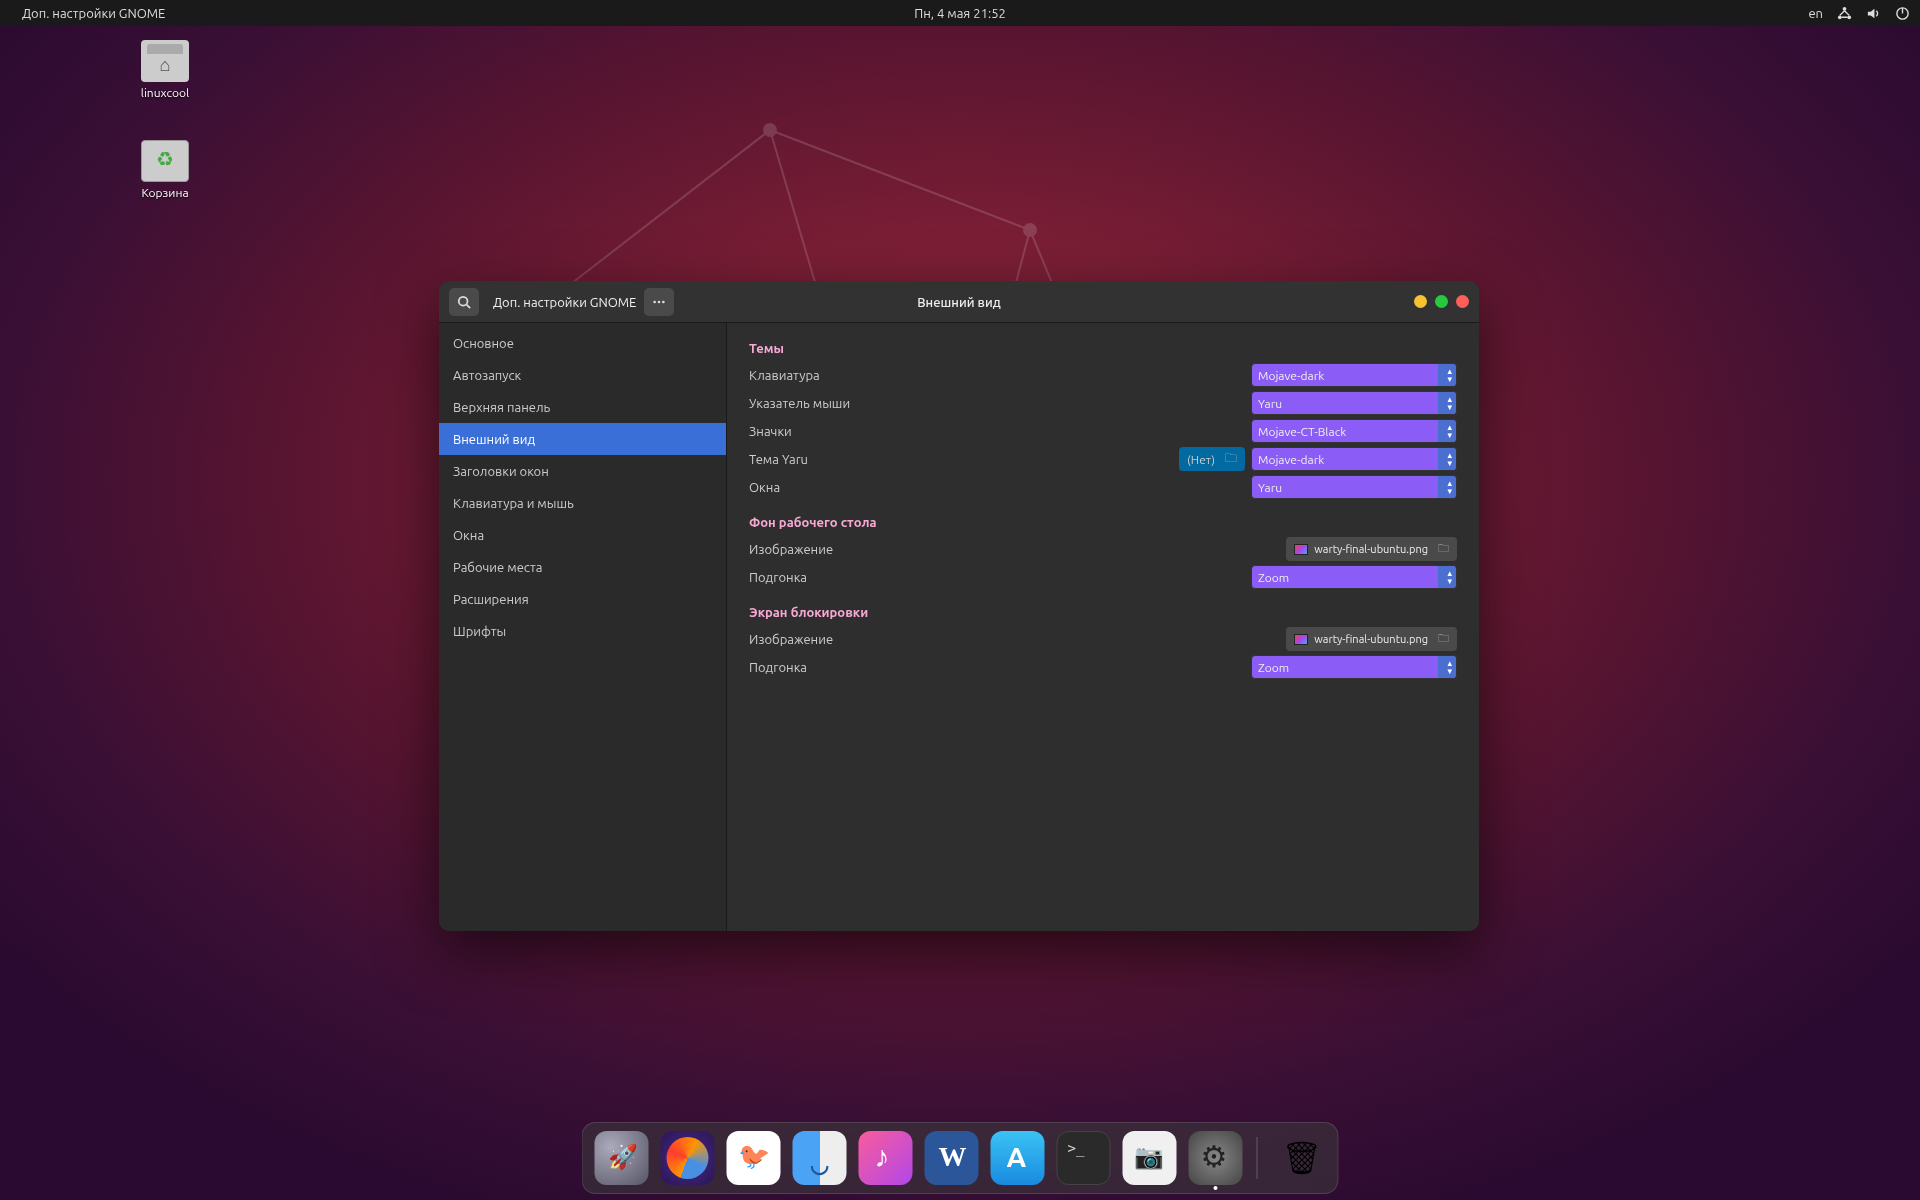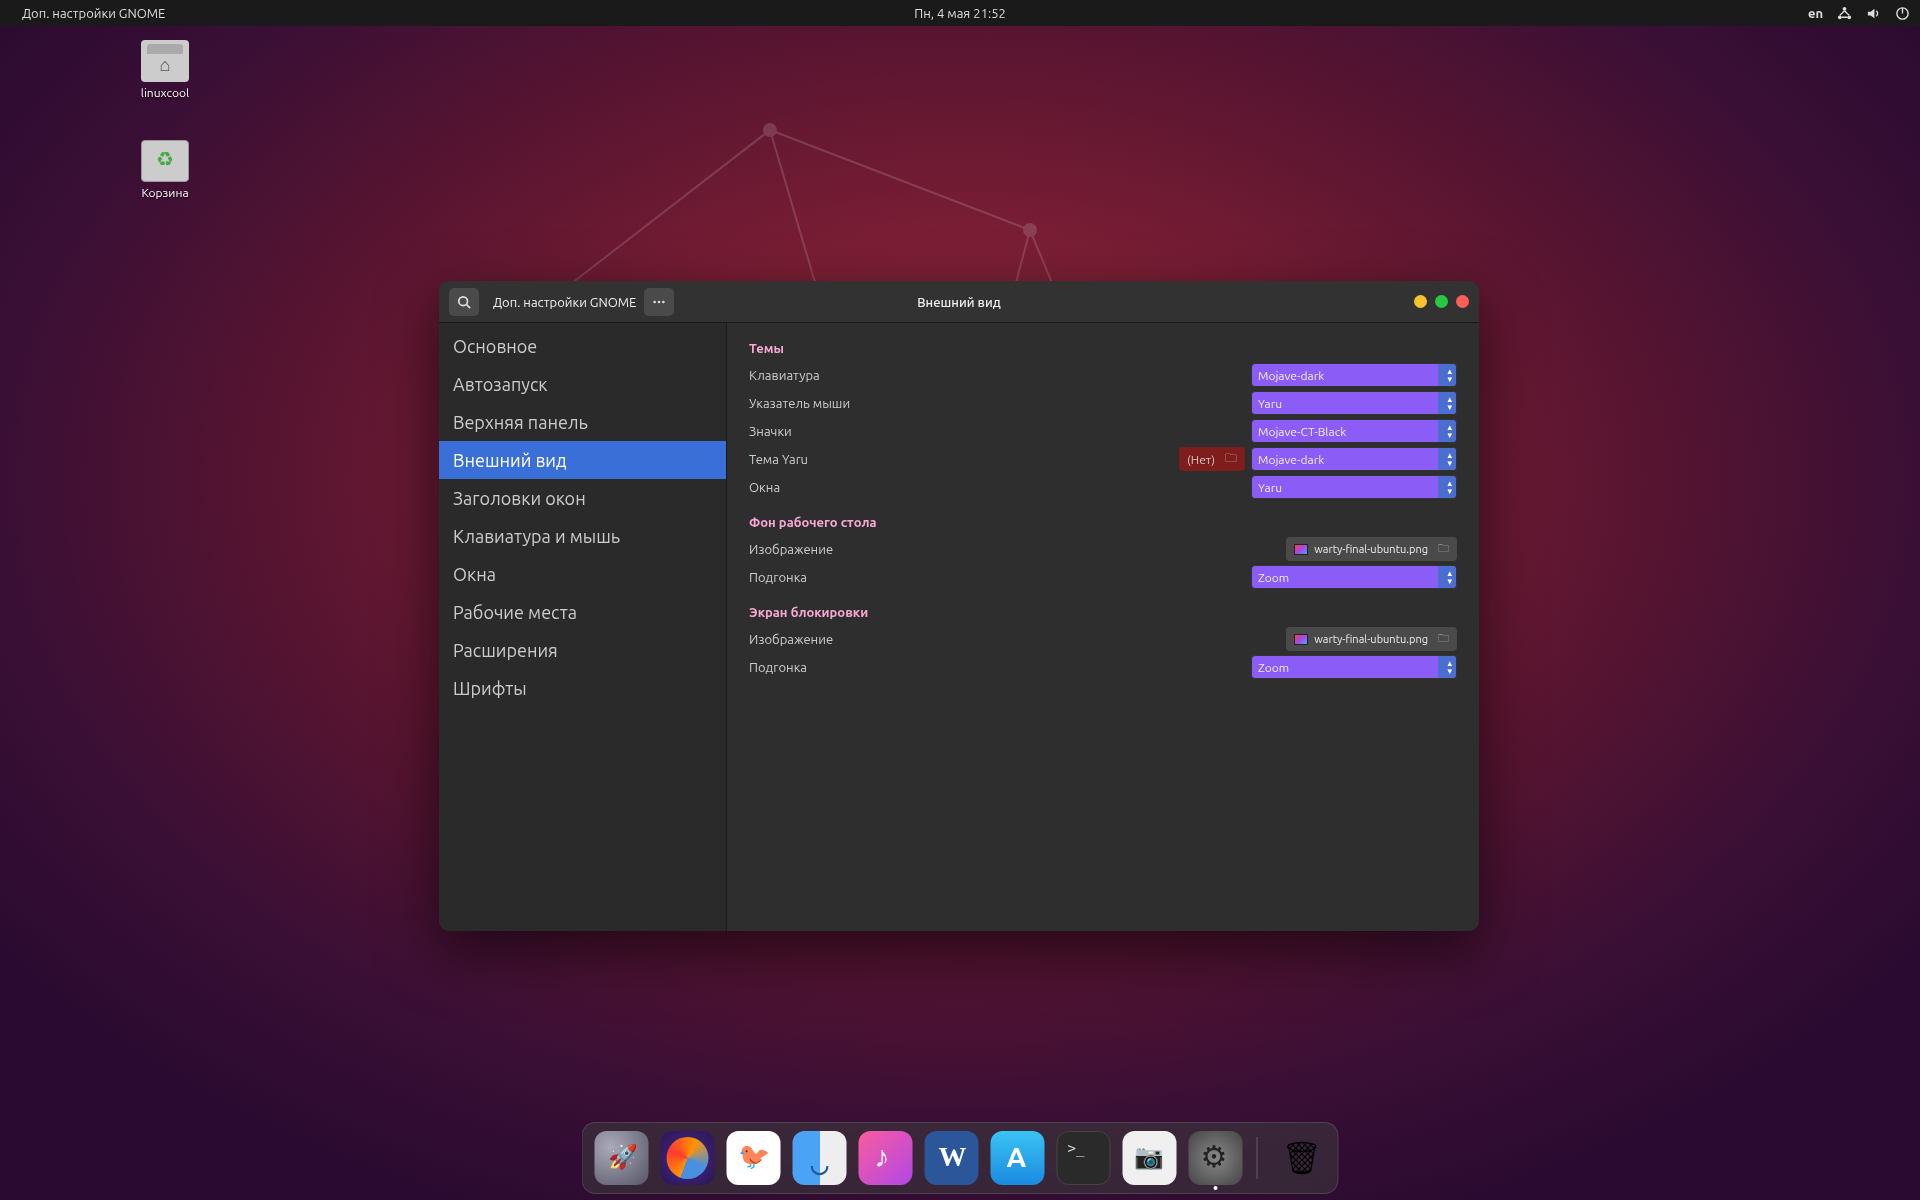--- a/index.html
+++ b/index.html
@@ -18,21 +18,21 @@
 .fox-lines svg { width: 100%; height: 100%; }
 
 
 .topbar {
   position: absolute; top: 0; left: 0; right: 0; height: 26px;
   background: #1a1a1a; color: #ddd; font-size: 13px;
   display: flex; align-items: center; padding: 0 10px;
 }
 .topbar-left { display: flex; align-items: center; gap: 12px; }
 .topbar-center { position: absolute; left: 50%; transform: translateX(-50%); }
-.topbar-right { margin-left: auto; display: flex; align-items: center; gap: 14px; font-weight: bold; }
+.topbar-right { margin-left: auto; display: flex; align-items: center; gap: 14px; }
 .apple-icon { font-size: 16px; }
 .tray-icon svg { width: 15px; height: 15px; fill: #ddd; display: block; }
 
 
 .desktop-icon { position: absolute; width: 90px; text-align: center; color: #fff; font-size: 12px; }
 .desktop-icon .icon-box { width: 48px; height: 42px; margin: 0 auto 4px; background: #ccc; border-radius: 4px; position: relative; }
 .folder-home { background: linear-gradient(#999, #bbb); border-radius: 4px; }
 .folder-home::before { content:""; position:absolute; top:4px; left:6px; right:6px; height:10px; background:#aaa; border-radius:3px 3px 0 0; }
 .folder-home::after { content:"⌂"; position:absolute; top:14px; left:0; right:0; font-size:18px; color:#555; }
 .trash-box { background: linear-gradient(#eee,#ccc); border-radius: 6px 6px 4px 4px; border:1px solid #999; }
@@ -58,21 +58,21 @@
 .tb-title { color: #eee; font-size: 13px; margin-left: 6px; }
 .tb-center { position: absolute; left: 50%; transform: translateX(-50%); color: #eee; font-size: 13px; font-weight:500; }
 .tb-right { margin-left: auto; display: flex; gap: 8px; }
 .traffic { width: 13px; height: 13px; border-radius: 50%; }
 .tr-min { background: #f7c22e; }
 .tr-max { background: #28c840; }
 .tr-close { background: #ff5f57; }
 
 .window-body { flex: 1; display: flex; }
 .sidebar { width: 288px; background: #2a2a2a; border-right: 1px solid #1a1a1a; padding: 4px 0; }
-.sidebar-item { padding: 9px 14px; color: #ccc; font-size: 18px; cursor: pointer; }
+.sidebar-item { padding: 9px 14px; color: #ccc; font-size: 13px; cursor: pointer; }
 .sidebar-item.active { background: #3a6fd8; color: #fff; }
 
 .content { flex: 1; background: #2e2e2e; padding: 18px 22px; color: #ccc; font-size: 13px; }
 .section-title { font-weight: bold; color: #f9a8d4; margin-bottom: 6px; margin-top: 14px; }
 .section-title:first-child { margin-top: 0; }
 .row { display: flex; align-items: center; height: 28px; }
 .row-label { flex: 1; }
 .row-controls { display: flex; gap: 6px; align-items: center; }
 .dropdown {
   width: 206px; height: 24px; background: #8b5cf6; border: 1px solid #333;
@@ -84,21 +84,21 @@
   background: #4a6fd0; border-radius: 0 4px 4px 0;
 }
 .dropdown .arrows { position: absolute; right: 4px; top: 3px; color: #fff; font-size: 9px; line-height: 8px; z-index: 1; }
 .file-chip {
   height: 24px; background: #4a4a4a; border-radius: 4px; display: flex;
   align-items: center; padding: 0 8px; gap: 6px; font-size: 11px; color: #eee;
 }
 .file-swatch { width: 14px; height: 11px; background: linear-gradient(135deg,#e44,#a4e,#4ae); border:1px solid #222; }
 .folder-glyph { color: #bbb; margin-left: 4px; }
 .none-chip {
-  height: 24px; background: #7f1d1d; border-radius: 4px; display: flex;
+  height: 24px; background: #0369a1; border-radius: 4px; display: flex;
   align-items: center; padding: 0 8px; gap: 6px; font-size: 12px; color: #ccc;
 }
 
 
 .dock {
   position: absolute; bottom: 6px; left: 50%; transform: translateX(-50%);
   background: rgba(60,60,60,.55); backdrop-filter: blur(10px);
   border-radius: 14px; padding: 8px 12px; display: flex; gap: 12px;
   border: 1px solid rgba(255,255,255,.12);
 }

